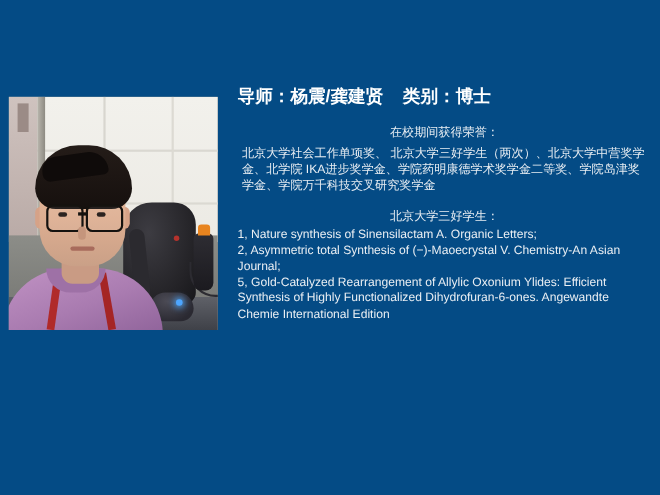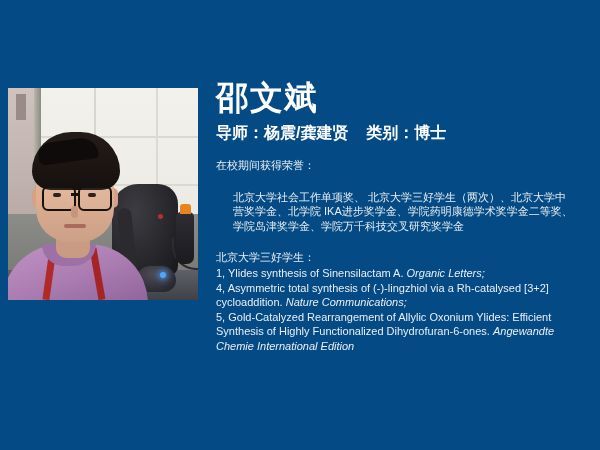--- a/index.html
+++ b/index.html
@@ -195,24 +195,24 @@
     line-height: 22px;
     margin: 0;
     white-space: pre;
   }
   .section {
     margin-top: 14px;
     color: #e9eef3;
     font-size: 11px;
     line-height: 14.6px;
   }
-  .section-title { margin: 0 0 1px 0; }
-  .section-body { margin: 17px; }
+  .section-title { margin: 0 0 1px 0; text-align: center; }
+  .section-body { margin: 4px; }
   .pub-line { margin: 0; }
-  .jrnl { font-style: italic; }
+  .jrnl { }
 </style>
 </head>
 <body>
 
 <div id="slide">
 
   <div id="photo-frame">
     <div class="photo-layer wall"></div>
     <div class="photo-layer wall-seam-h1"></div>
     <div class="photo-layer wall-seam-v1"></div>
@@ -246,36 +246,35 @@
     <div class="photo-layer eye-r"></div>
     <div class="photo-layer glasses-l"></div>
     <div class="photo-layer glasses-r"></div>
     <div class="photo-layer glasses-bridge"></div>
     <div class="photo-layer nose"></div>
     <div class="photo-layer mouth"></div>
   </div>
 
   <div id="text-col">
 
-    <div id="name">邵文斌</div>
 
     <div id="meta">导师：杨震/龚建贤    类别：博士</div>
 
     <div class="section">
       <p class="section-title">在校期间获得荣誉：</p>
       <p class="section-body">北京大学社会工作单项奖、 北京大学三好学生（两次）、北京大学中营奖学金、北学院 IKA进步奖学金、学院药明康德学术奖学金二等奖、学院岛津奖学金、学院万千科技交叉研究奖学金</p>
     </div>
 
     <div class="section">
       <p class="section-title">北京大学三好学生：</p>
       <p class="pub-line">
-        <span>1, </span><span>Ylides synthesis of Sinensilactam A. </span><span class="jrnl">Organic Letters;</span>
+        <span>1, </span><span>Nature synthesis of Sinensilactam A. </span><span class="jrnl">Organic Letters;</span>
       </p>
       <p class="pub-line">
-        <span>4, </span><span>Asymmetric total synthesis of (-)-lingzhiol via a Rh-catalysed [3+2] cycloaddition. </span><span class="jrnl">Nature Communications;</span>
+        <span>2, </span><span>Asymmetric total Synthesis of (−)-Maoecrystal V. </span><span class="jrnl">Chemistry-An Asian Journal;</span>
       </p>
       <p class="pub-line">
         <span>5, </span><span>Gold-Catalyzed Rearrangement of Allylic Oxonium Ylides: Efficient Synthesis of Highly Functionalized Dihydrofuran-6-ones. </span><span class="jrnl">Angewandte Chemie International Edition</span>
       </p>
     </div>
 
   </div>
 </div>
 
 </body></html>

